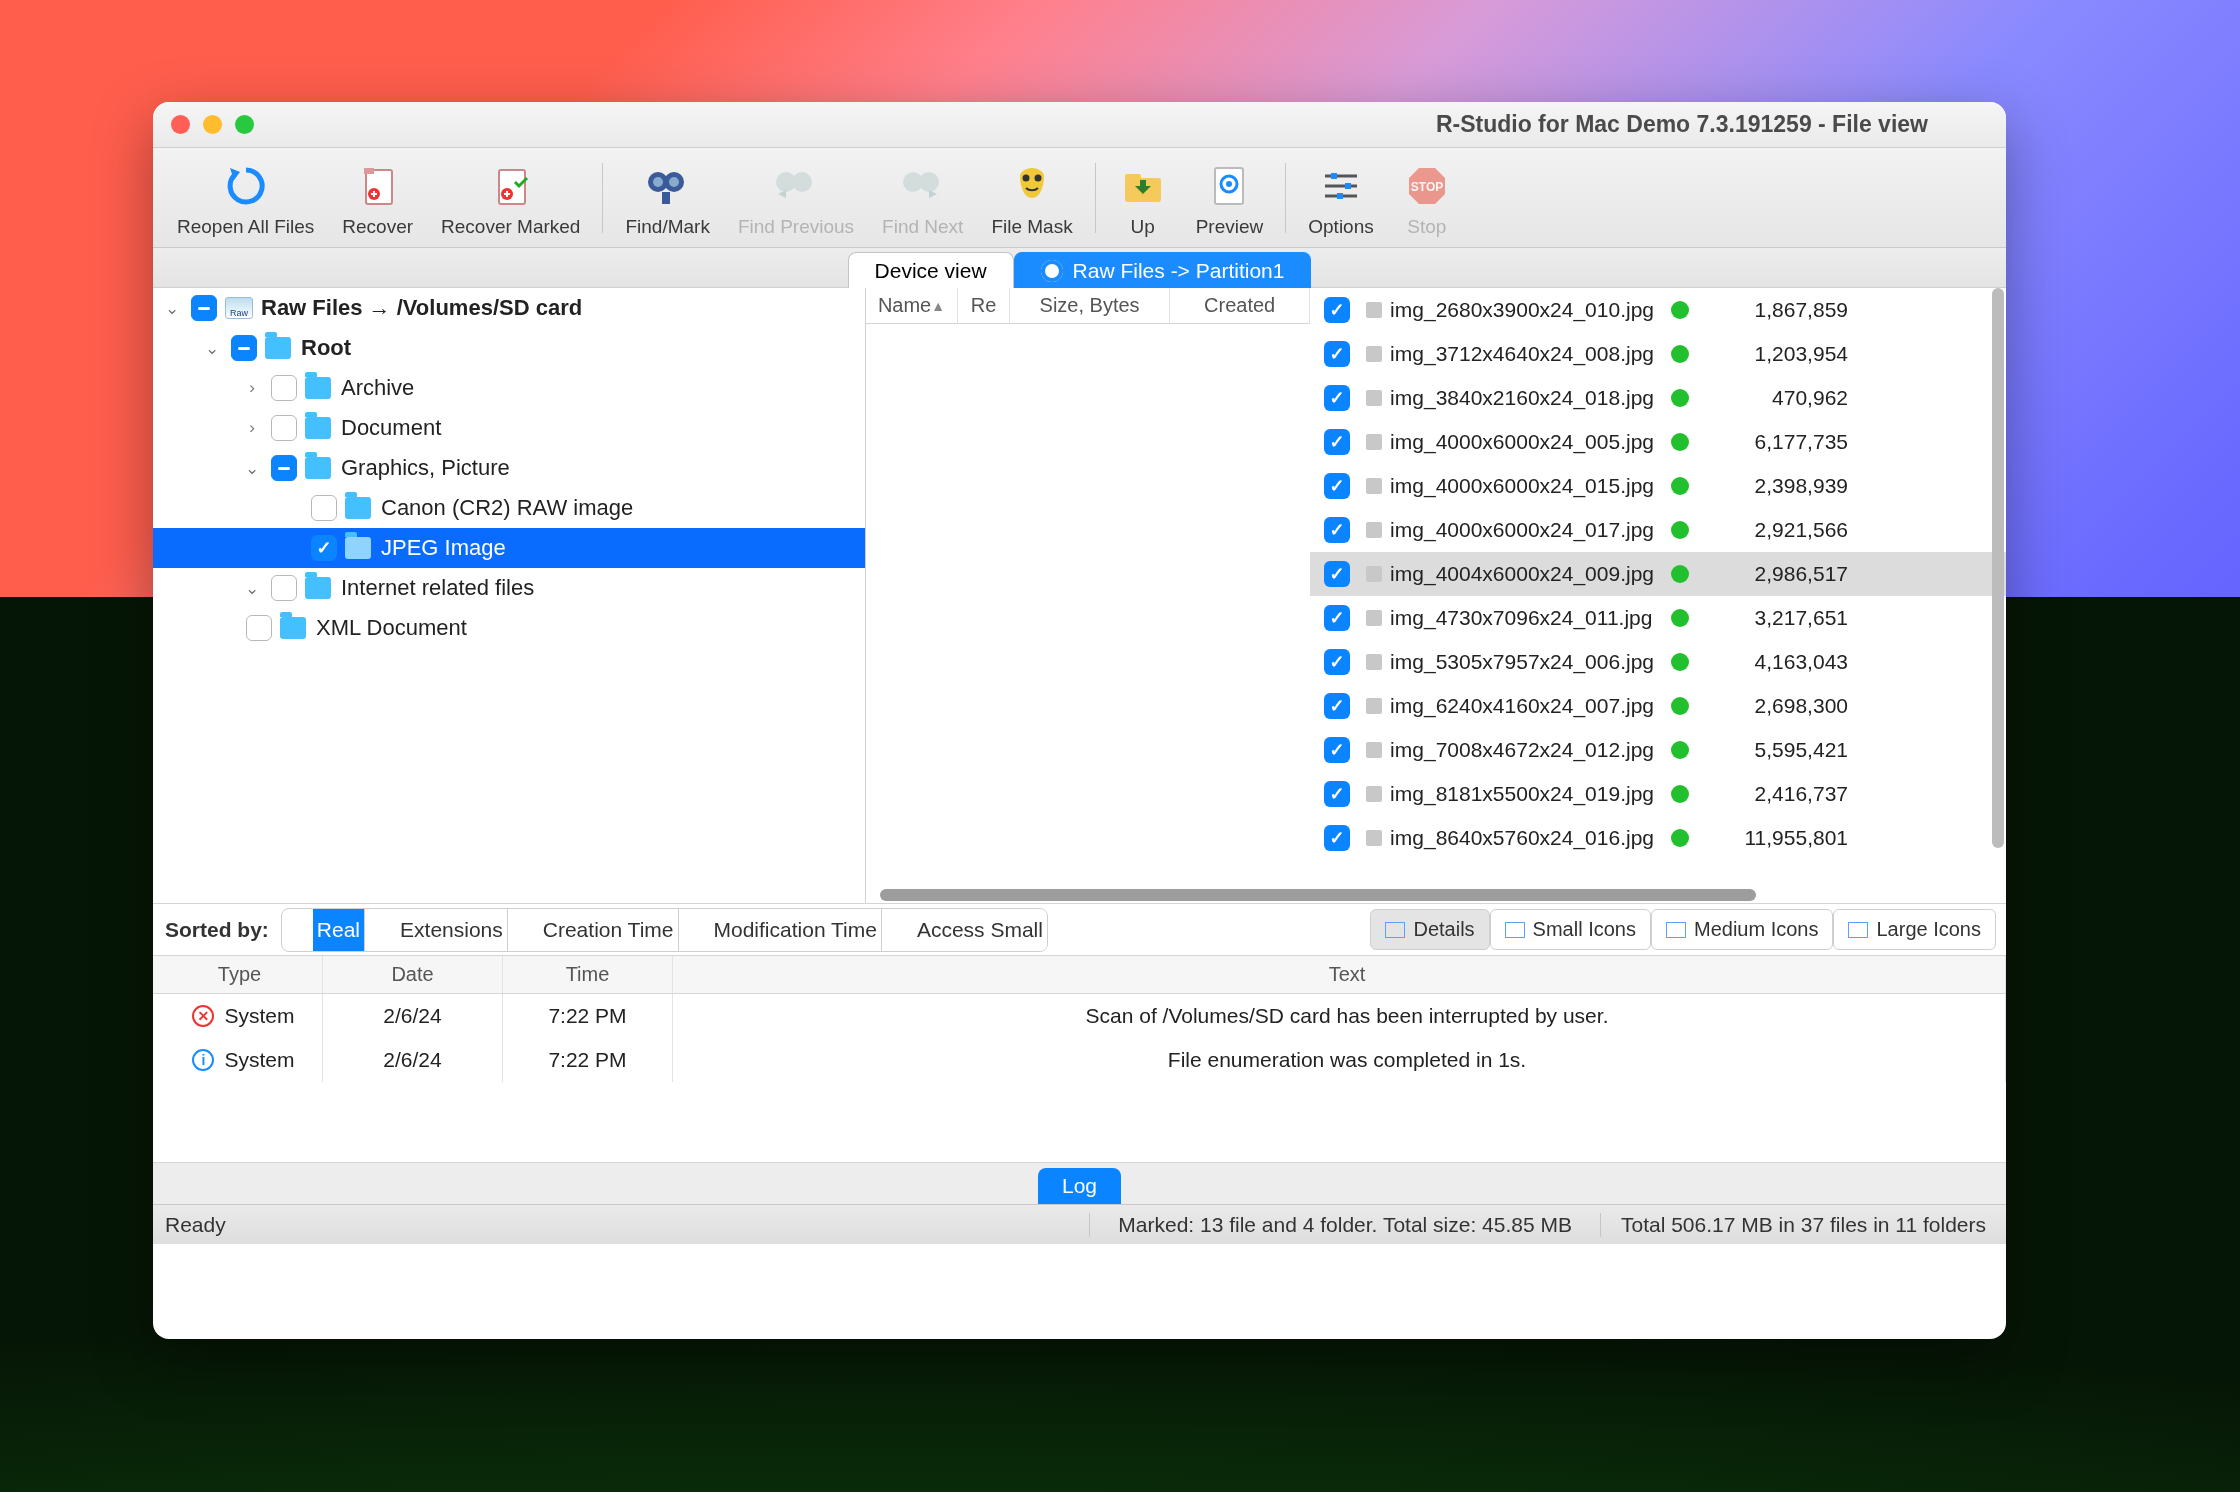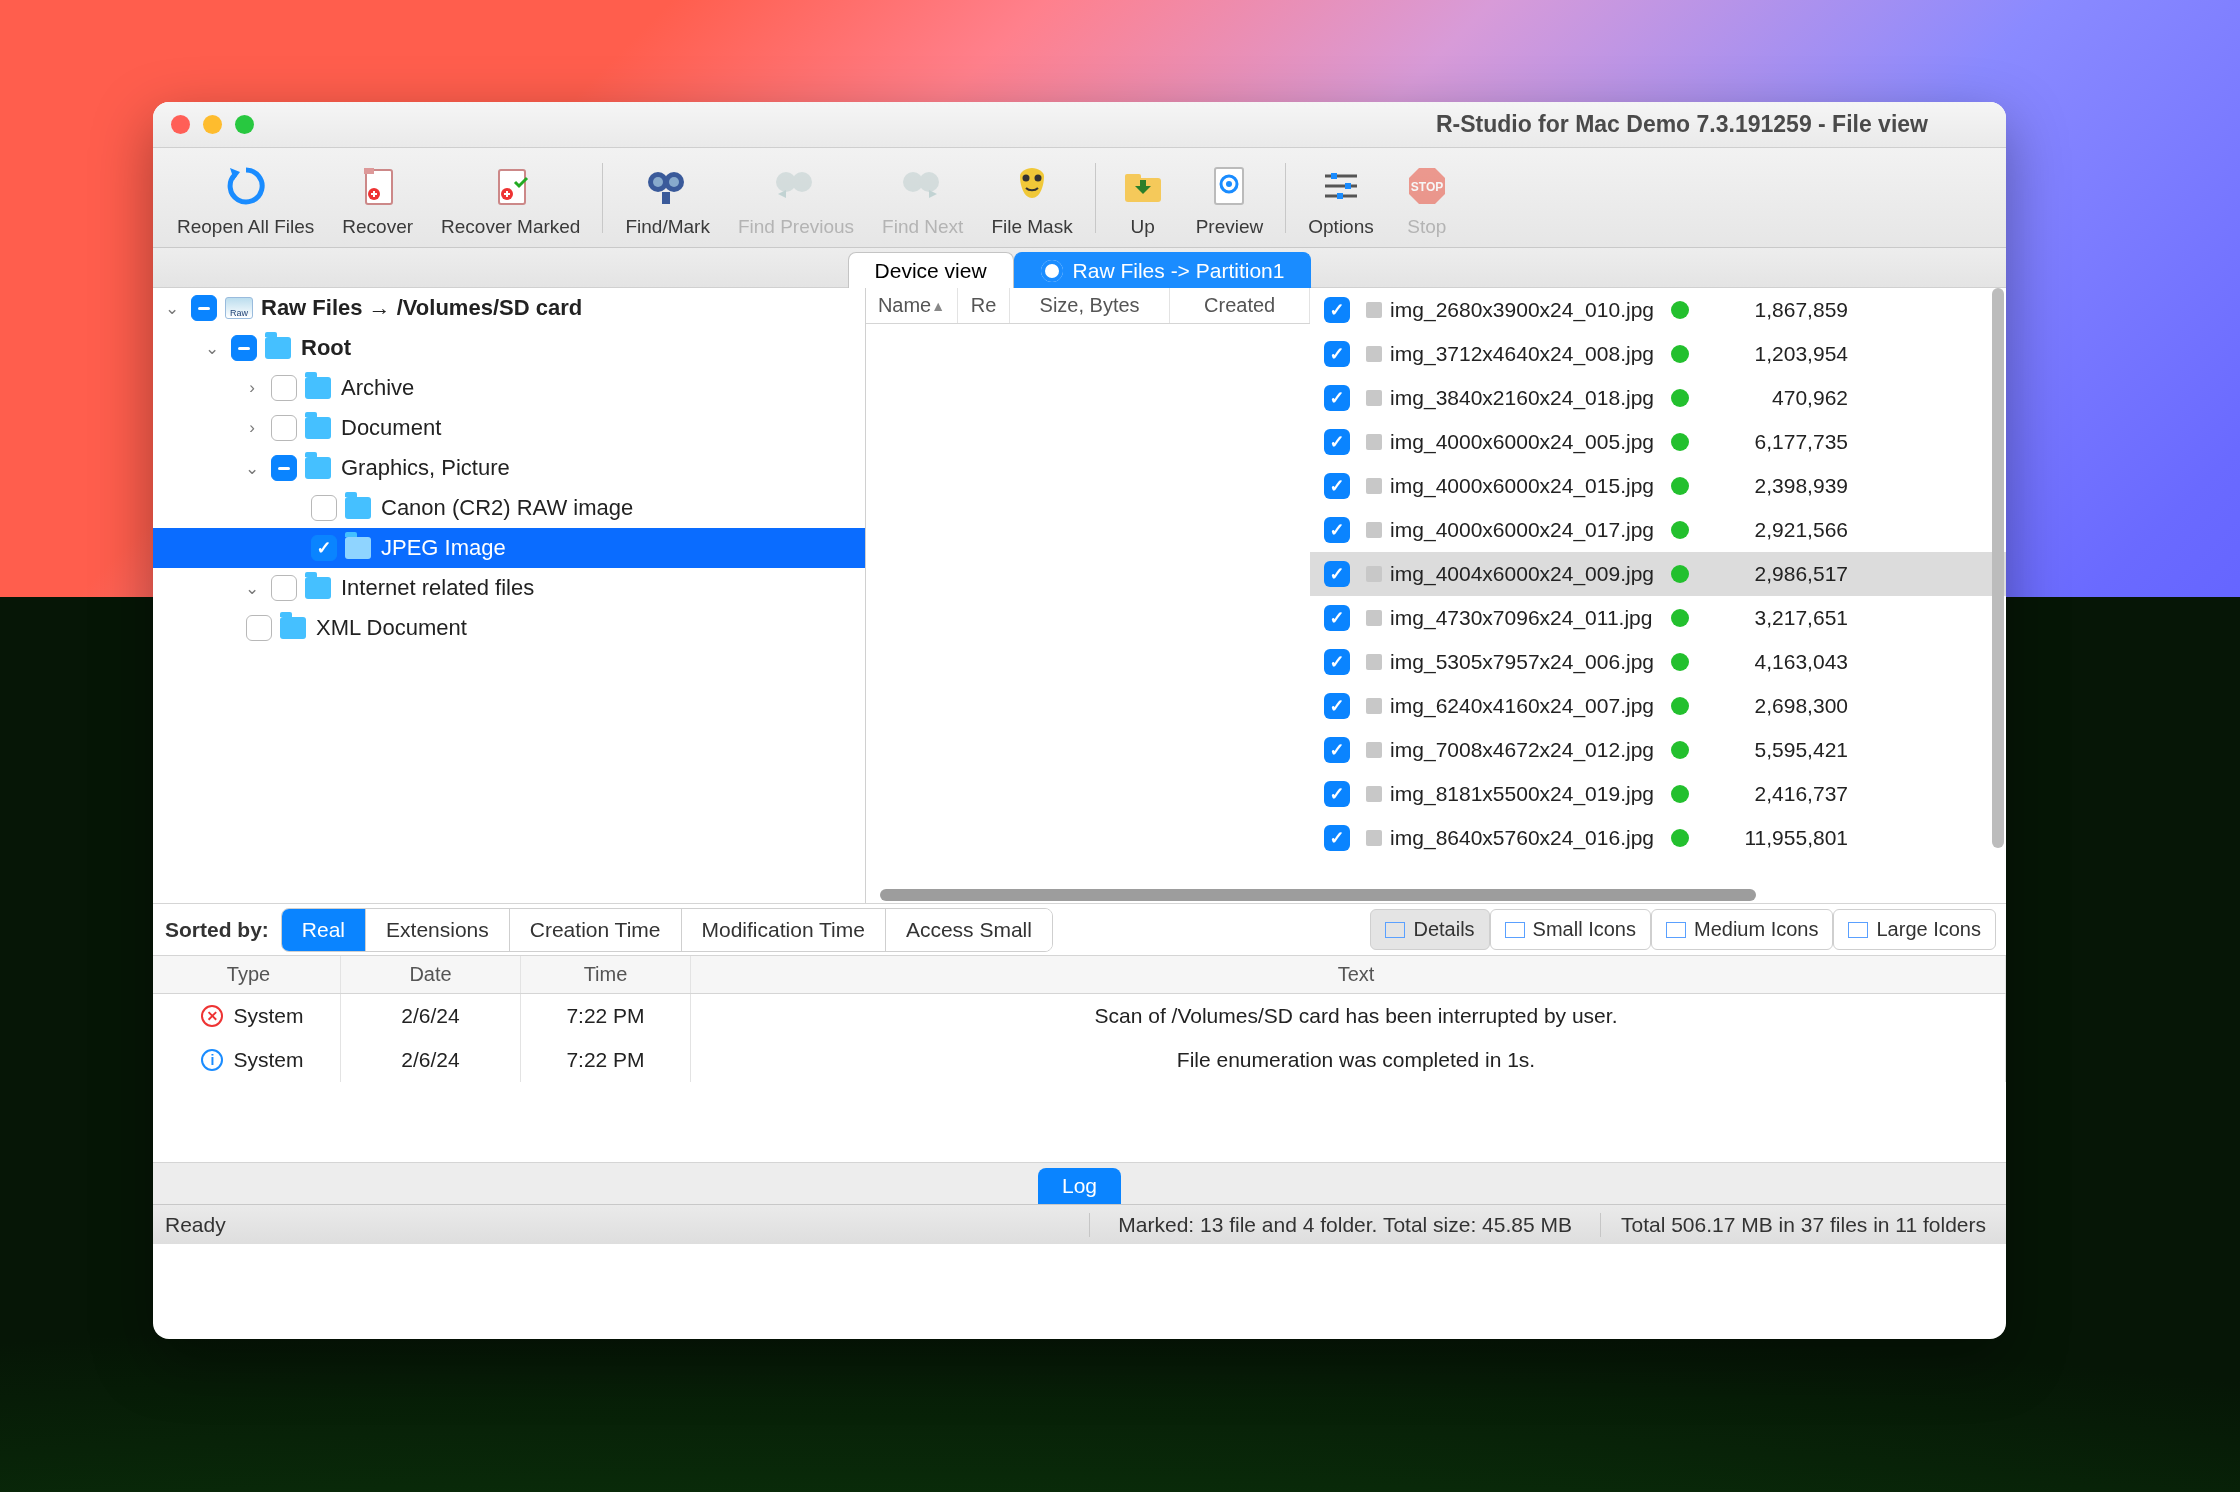--- a/index.html
+++ b/index.html
@@ -47,31 +47,31 @@
 .frow .fname{flex:1;}
 .frow .rec{width:52px;display:flex;justify-content:center;}
 .frow .rec span{width:18px;height:18px;border-radius:50%;background:#23c02e;display:block;}
 .frow .size{width:160px;text-align:right;padding-right:18px;}
 .frow .created{width:140px;}
 .hscroll{position:absolute;bottom:2px;left:14px;right:250px;height:12px;background:#9d9d9d;border-radius:6px;}
 .vscroll{position:absolute;right:2px;top:0;width:12px;height:560px;background:#bcbcbc;border-radius:6px;}
 .barsrow{height:52px;border-top:1px solid #d5d5d5;display:flex;align-items:center;font-size:21px;color:#333;padding-left:12px; background:#fff;}
 .sortlbl{margin-right:12px;font-weight:bold;}
 .seg{display:flex;border:1px solid #cfcfcf;border-radius:8px;overflow:hidden;margin-right:20px;}
-.seg button{background:#fff;border:none;padding:9px 20px;font-size:21px;color:#333;border-right:1px solid #cfcfcf;cursor:pointer;}
+.seg button{background:#fff;border:none;padding:9px 4px;font-size:21px;color:#333;border-right:1px solid #cfcfcf;cursor:pointer;margin-left:31px;}
 .seg button:last-child{border-right:none;}
 .seg button.active{background:#0a84ff;color:#fff;}
 .viewseg{display:flex;margin-left:auto;margin-right:10px;}
 .viewseg button{background:#fff;border:1px solid #cfcfcf;border-radius:6px;padding:8px 14px;font-size:20px;color:#333;display:flex;align-items:center;gap:8px;cursor:pointer;}
 .viewseg button.active{background:#e4e4e4;}
 .viewseg .vico{width:20px;height:16px;border:1.5px solid #5aa0ff;display:inline-block;}
 .logtable{border-top:1px solid #d5d5d5;}
 .loghead{display:flex;height:38px;background:#f6f6f6;border-bottom:1px solid #d5d5d5;font-size:20px;color:#555;}
 .loghead > div, .logrow > div{display:flex;align-items:center;justify-content:center;border-right:1px solid #e3e3e3;}
-.lc-type{width:188px;} .lc-date{width:180px;} .lc-time{width:170px;} .lc-text{flex:1;justify-content:flex-start;padding-left:16px;border-right:none;}
+.lc-type{width:170px;} .lc-date{width:180px;} .lc-time{width:170px;} .lc-text{flex:1;justify-content:flex-start;padding-left:16px;border-right:none;}
 .logrow{display:flex;height:44px;font-size:21px;color:#222;}
 .logrow .lico{width:22px;height:22px;border-radius:50%;border:2px solid;display:inline-flex;align-items:center;justify-content:center;margin:0 10px 0 8px;font-size:14px;font-weight:700;flex-shrink:0;}
 .lico.err{border-color:#e33;color:#e33;} .lico.info{border-color:#1a8cff;color:#1a8cff;}
 .lc-type{justify-content:flex-start;padding-left:4px;}
 .logpad{height:80px;background:#fff;} 
 .logtabrow{height:42px;background:#ededed;border-top:1px solid #d5d5d5;display:flex;align-items:flex-end;justify-content:center;}
 .logtab{background:#0a84ff;color:#fff;border-radius:8px 8px 0 0;padding:6px 24px;font-size:21px;}
 .statusbar{height:40px;background:linear-gradient(#eaeaea,#dedede);border-top:1px solid #c8c8c8;display:flex;align-items:center;font-size:21px;color:#333;}
 .statusbar .s1{flex:1;padding-left:12px;} .statusbar .s2{padding:0 28px;border-left:1px solid #c6c6c6;border-right:1px solid #c6c6c6;} .statusbar .s3{padding:0 20px;}
 .sort-caret{font-size:14px;margin-left:auto;color:#888;}

